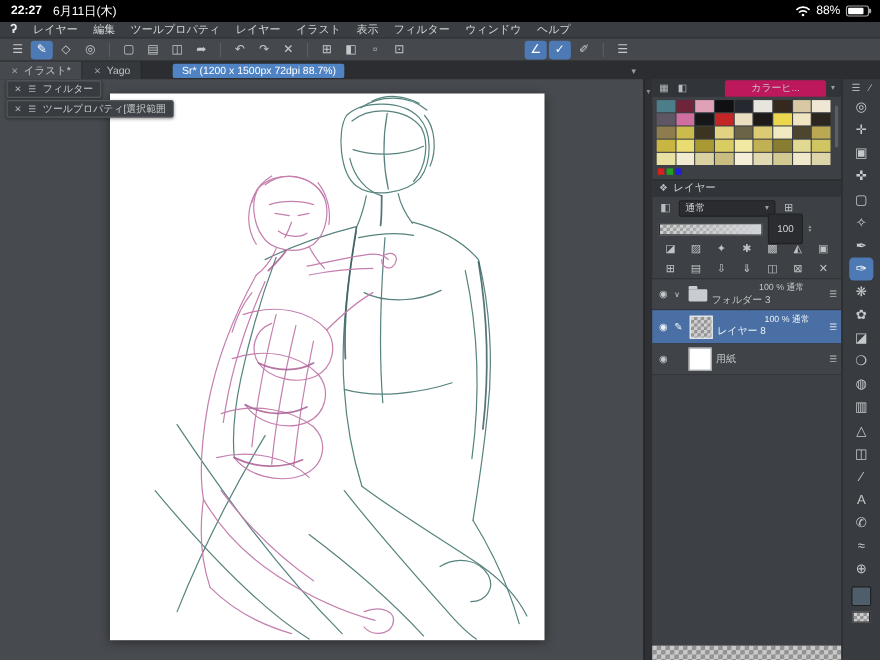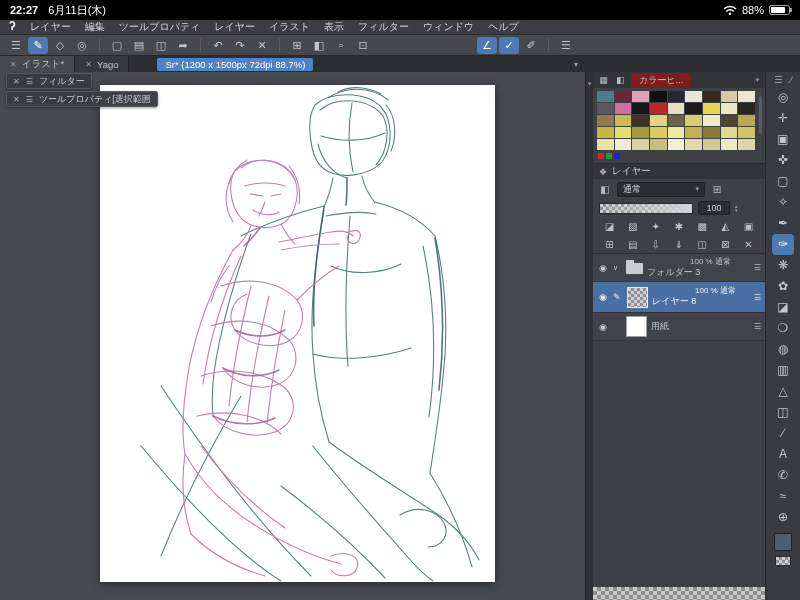--- a/index.html
+++ b/index.html
@@ -67,41 +67,41 @@
   .divider-col{position:absolute;left:585px;top:0;width:8px;height:528px;background:#2e3033;
     border-left:1px solid #222427;text-align:center;}
   .divider-col span{color:#8a8e92;font-size:7px;line-height:10px;}
 
   
   .panels{position:absolute;left:593px;top:0;width:172px;height:528px;background:#3d4045;
     display:flex;flex-direction:column;}
   .cp-header{height:16px;background:#313438;display:flex;align-items:center;gap:4px;
     padding:0 4px;font-size:9px;color:#c4c7ca;}
   .cp-tabicon{width:13px;text-align:center;font-size:9px;color:#b9bcbf;}
-  .cp-tab{background:#7f1d1d;padding:1px 8px;border-radius:2px 2px 0 0;}
+  .cp-tab{background:#be185d;padding:1px 24px;border-radius:2px 2px 0 0;margin-left:28px;}
   .cp-caret{margin-left:auto;font-size:7px;color:#9aa0a4;padding-right:2px;}
   .swatch-wrap{position:relative;padding:3px 10px 2px 4px;}
   .swatch-grid{display:grid;grid-template-columns:repeat(9,1fr);gap:1px;}
   .swatch{height:11px;}
   .cp-scroll{position:absolute;right:3px;top:8px;width:3px;height:38px;background:#5b5e63;border-radius:2px;}
   .cp-ind{display:flex;gap:2px;padding:1px 5px 4px;align-items:center;}
   .ind{width:6px;height:6px;}
 
   .lp-header{height:16px;background:#313438;display:flex;align-items:center;gap:5px;
     padding:0 6px;font-size:9.5px;color:#cdd0d2;border-top:1px solid #2a2c2f;}
   .lp-hico{font-size:9px;color:#b9bcbf;}
   .lp-blend{height:20px;display:flex;align-items:center;gap:5px;padding:0 5px;}
   .blend-ico{font-size:10px;color:#b9bcbf;width:14px;text-align:center;}
   .blend-select{flex:0 0 88px;height:15px;background:#2a2c30;border:1px solid #1f2124;
     border-radius:2px;display:flex;align-items:center;padding:0 5px;font-size:9px;color:#d2d5d7;}
   .blend-select .bc{margin-left:auto;font-size:7px;color:#9aa0a4;}
   .lp-opacity{height:18px;display:flex;align-items:center;gap:5px;padding:0 6px;}
   .op-bar{width:94px;height:11px;border:1px solid #26282b;position:relative;}
   .op-bar i{position:absolute;inset:0;background:linear-gradient(to right,rgba(210,213,216,0),#d2d5d8);}
-  .op-val{width:32px;height:14px;background:#2a2c30;border:1px solid #1f2124;border-radius:2px;
+  .op-val{width:32px;height:28px;background:#2a2c30;border:1px solid #1f2124;border-radius:2px;
     color:#d2d5d7;font-size:9px;display:flex;align-items:center;justify-content:center;}
   .op-steps{display:flex;flex-direction:column;font-size:5px;color:#9aa0a4;line-height:4px;}
   .lp-tools{height:18px;display:flex;align-items:center;justify-content:space-between;
     padding:0 9px;font-size:10px;color:#c0c3c6;}
   .lpt{width:15px;text-align:center;}
 
   .layer-list{border-top:1px solid #2c2e31;}
   .lrow{display:flex;align-items:center;gap:4px;height:28px;padding:0 4px;background:#404348;
     border-bottom:1px solid #33363a;font-size:8.5px;color:#c6c9cb;}
   .lrow.selected{background:#496fa5;color:#eef2f6;height:31px;}

